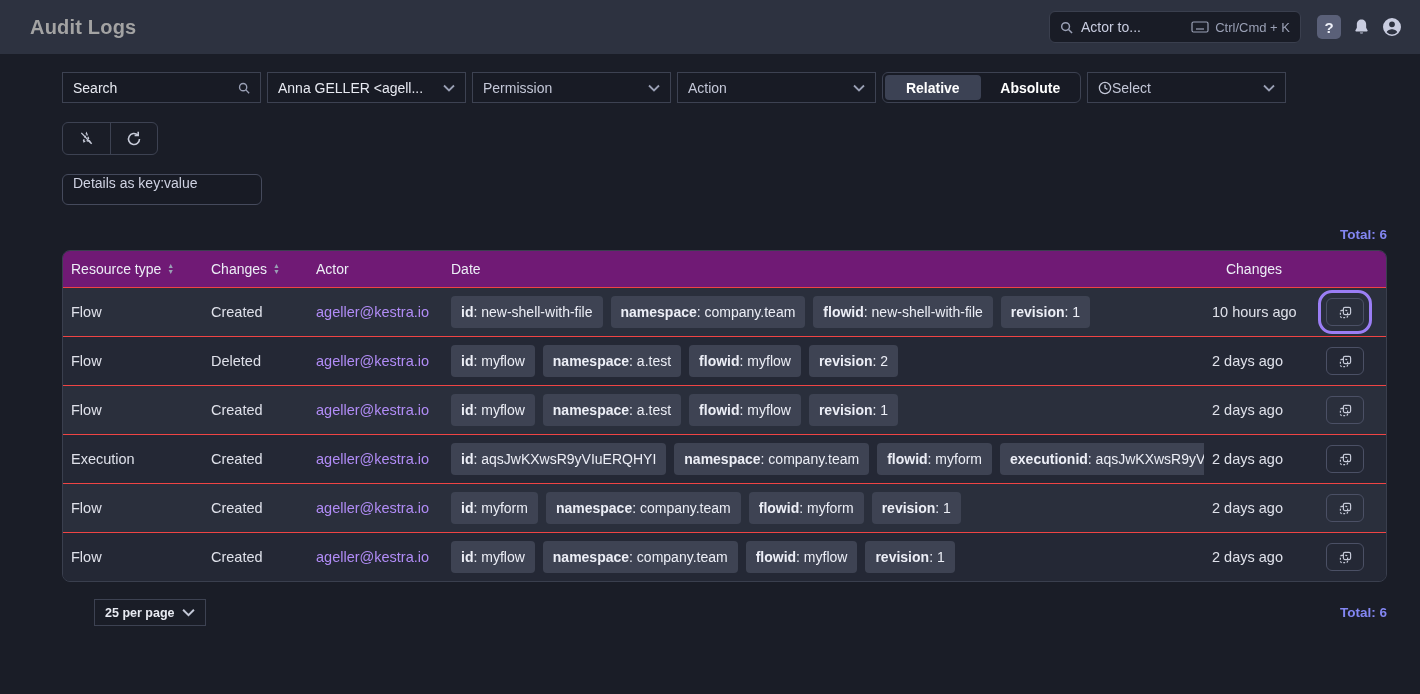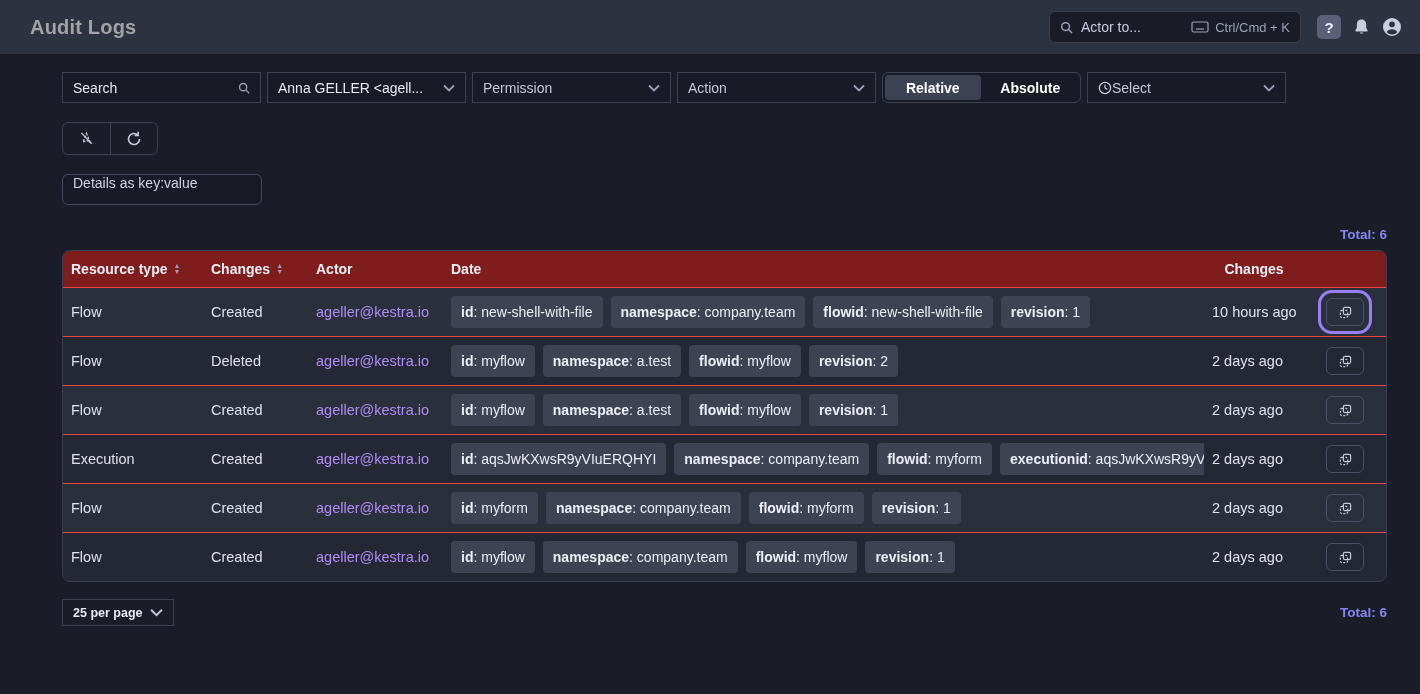--- a/index.html
+++ b/index.html
@@ -78,21 +78,21 @@
   
   .table {
     margin-top:8px; border:1px solid #3a3f4e; border-radius:8px; overflow:hidden;
     background:#242835;
   }
   .trow {
     display:grid;
     grid-template-columns:140px 105px 135px 1fr 100px 82px;
     align-items:center;
   }
-  .thead { background:#7f1d1d; height:36px; font-weight:bold; font-size:14px; color:#eceef6; }
+  .thead { background:#701a75; height:36px; font-weight:normal; font-size:14px; color:#eceef6; }
   .thead .cell { display:flex; align-items:center; gap:6px; }
   .cell { padding-left:8px; }
   .cell.center { padding-left:0; display:flex; justify-content:center; }
   .sorter { display:inline-flex; flex-direction:column; line-height:6px; font-size:7px; color:#9aa0b5; cursor:pointer; }
   .drow { height:49px; border-top:1px solid #ef4444; font-size:14.5px; color:#dfe1ea; }
   .drow.odd { background:#2a2f3c; }
   .drow.even { background:#242835; }
   .actor-link { color:#b18cf6; text-decoration:none; cursor:pointer; }
   .chips { display:flex; gap:8px; align-items:center; overflow:hidden; }
   .chip {
@@ -105,21 +105,21 @@
     border:1px solid #4b5065; border-radius:6px; cursor:pointer;
     display:flex; align-items:center; justify-content:center; color:#c6cad8;
   }
   .hl .diff-btn { outline:3px solid #9b7ef5; outline-offset:5px; }
 
   
   .bottom-row { display:flex; align-items:center; margin-top:17px; }
   .per-page {
     height:27px; background:transparent; border:1px solid #3d4252; border-radius:0;
     display:flex; align-items:center; gap:8px; padding:0 10px; cursor:pointer;
-    font-size:12.5px; font-weight:bold; color:#e8eaf2;
+    font-size:12.5px; font-weight:bold; color:#e8eaf2;margin-left:32px;
   }
   .bottom-row .spacer { flex:1; }
   .total-bottom { font-size:13.5px; font-weight:bold; color:#8386f2; }
 </style>
 </head>
 <body>
 
 <header class="topbar">
   <h1>Audit Logs</h1>
   <div class="spacer"></div>

